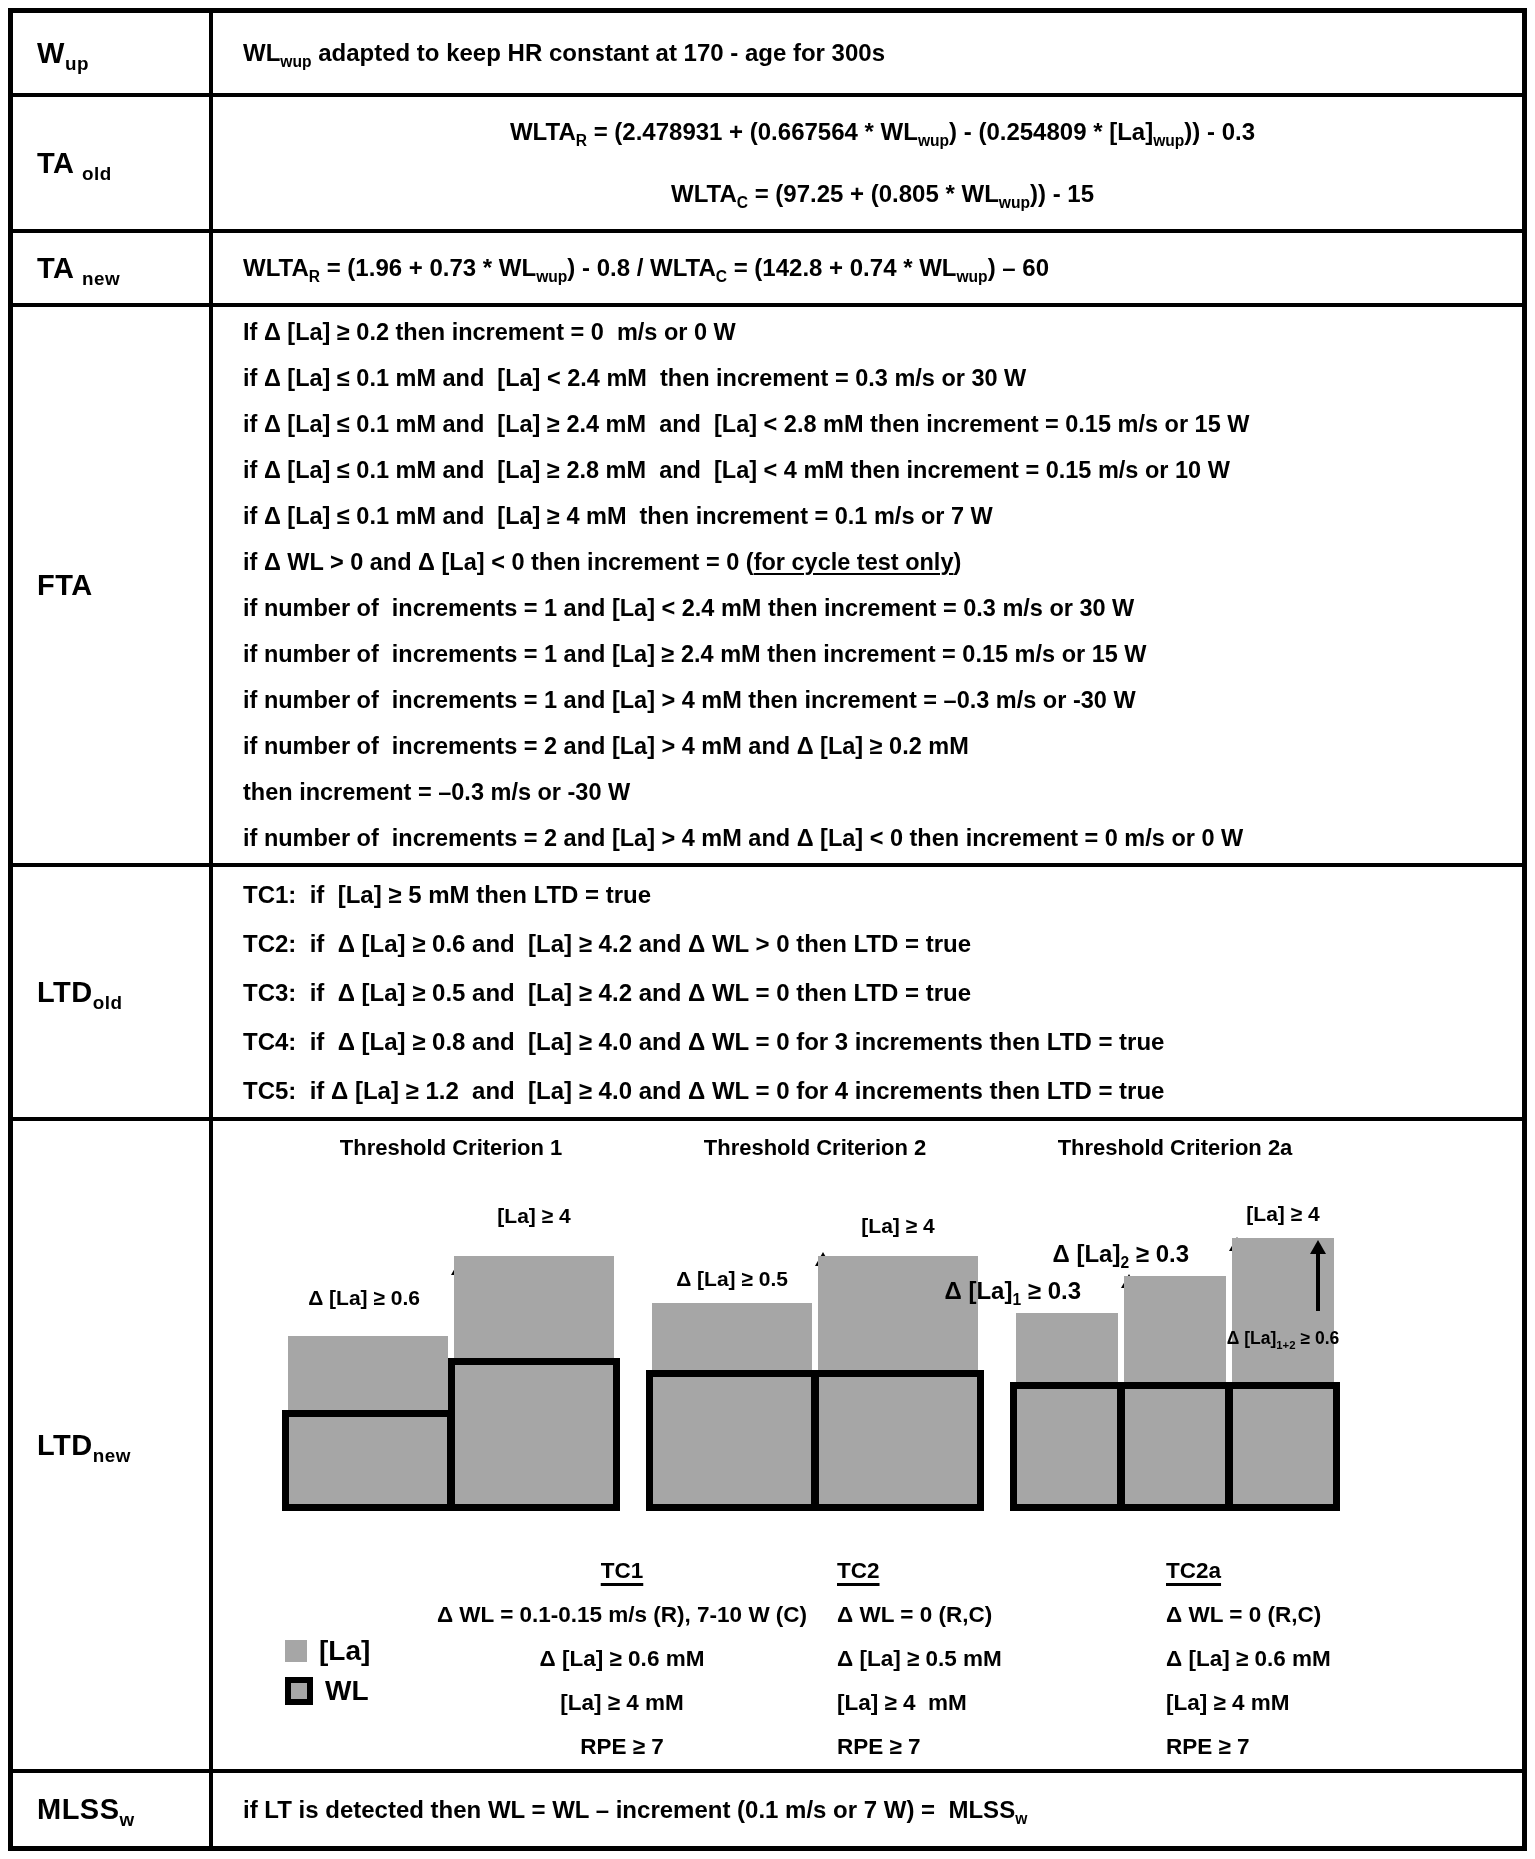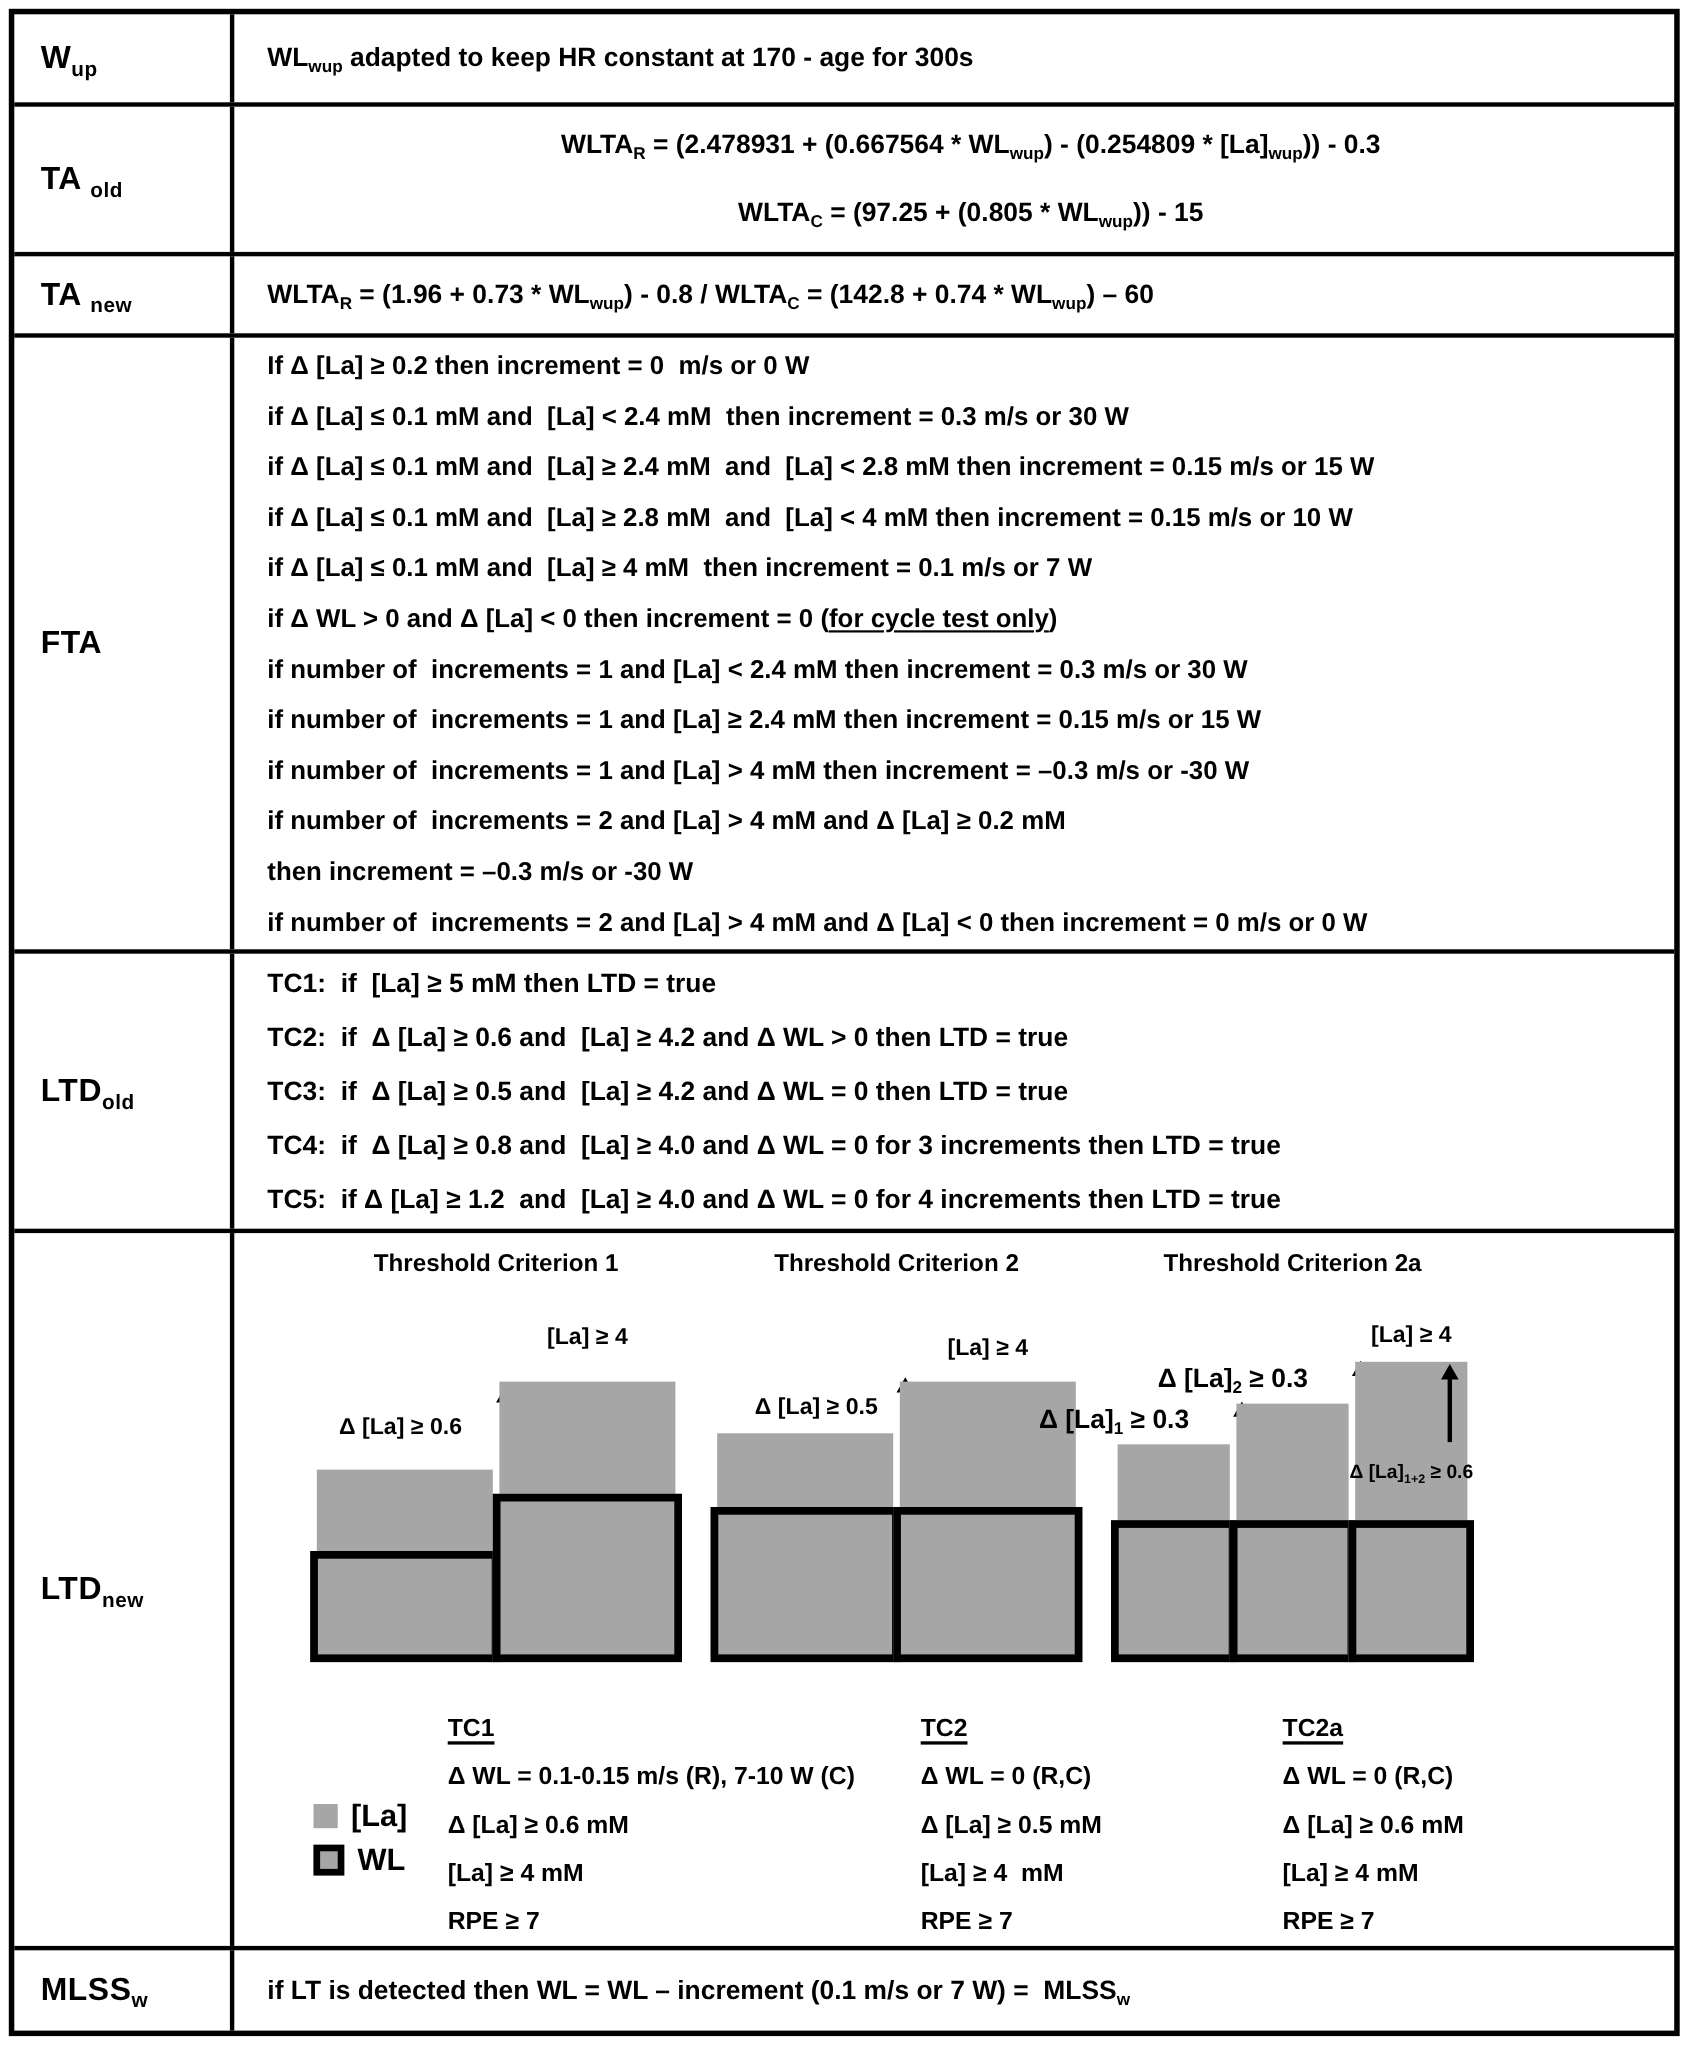--- a/index.html
+++ b/index.html
@@ -63,35 +63,35 @@
   .d2 .up-arrow { right:-13px; bottom:calc(100% + 4px); height:34px; }
   .d3 .up-arrow { right:-13px; bottom:calc(100% + 4px); height:22px; }
   .arrow-long { position:absolute; right:14px; bottom:200px; width:4px; height:58px; background:var(--ink); }
   .arrow-long::before {
     content:""; position:absolute; top:-13px; left:50%; transform:translateX(-50%);
     border-left:8px solid transparent; border-right:8px solid transparent;
     border-bottom:14px solid var(--ink);
   }
   .delta-label { position:absolute; white-space:nowrap; font-size:21px; }
   .d1 .delta-label { right:28px; bottom:calc(100% + 26px); }
-  .d2 .delta-label { right:14px; bottom:calc(100% + 12px); }
+  .d2 .delta-label { right:24px; bottom:calc(100% + 12px); }
   .d3 .delta-label { right:37px; bottom:calc(100% + 8px); font-size:24px; }
   .top-label { position:absolute; left:50%; transform:translateX(-50%); white-space:nowrap; font-size:21px; }
   .d1 .top-label { bottom:calc(100% + 28px); }
   .d2 .top-label { bottom:calc(100% + 18px); }
   .d3 .top-label { bottom:calc(100% + 12px); }
   .sum-label { position:absolute; left:50%; transform:translateX(-50%); bottom:162px; white-space:nowrap; font-size:17.5px; }
 
   .dg-footer { display:flex; padding-left:72px; margin-top:2px; }
   .legend { width:122px; flex:0 0 auto; padding-top:118px; font-size:28px; }
   .legend-item { display:flex; align-items:center; gap:12px; height:40px; }
   .sw-la { width:22px; height:22px; background:var(--gray); flex:0 0 auto; }
   .sw-wl { width:28px; height:28px; background:var(--gray); border:6px solid var(--ink); box-sizing:border-box; flex:0 0 auto; }
   .tc-block { flex:0 0 auto; padding-top:36px; font-size:22.5px; }
-  .tc-b1{ width:430px; } .tc-b2{ width:329px; } .tc-b3{ flex:1 1 auto; }
+  .tc-b1{ width:430px;text-align:center; } .tc-b2{ width:329px; } .tc-b3{ flex:1 1 auto; }
   .tc-head { text-decoration:underline; text-decoration-thickness:3px; text-underline-offset:5px; line-height:44px; }
   .tc-line { line-height:44px; white-space:pre-wrap; }
 </style>
 </head>
 <body>
 
 <div class="table">
 
   <div class="row r1">
     <div class="lbl">

